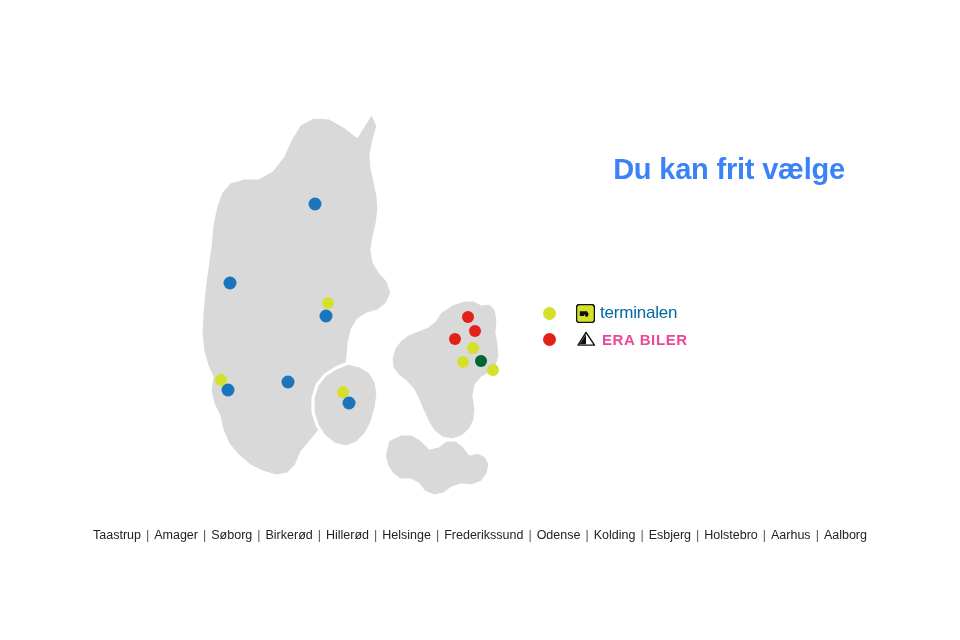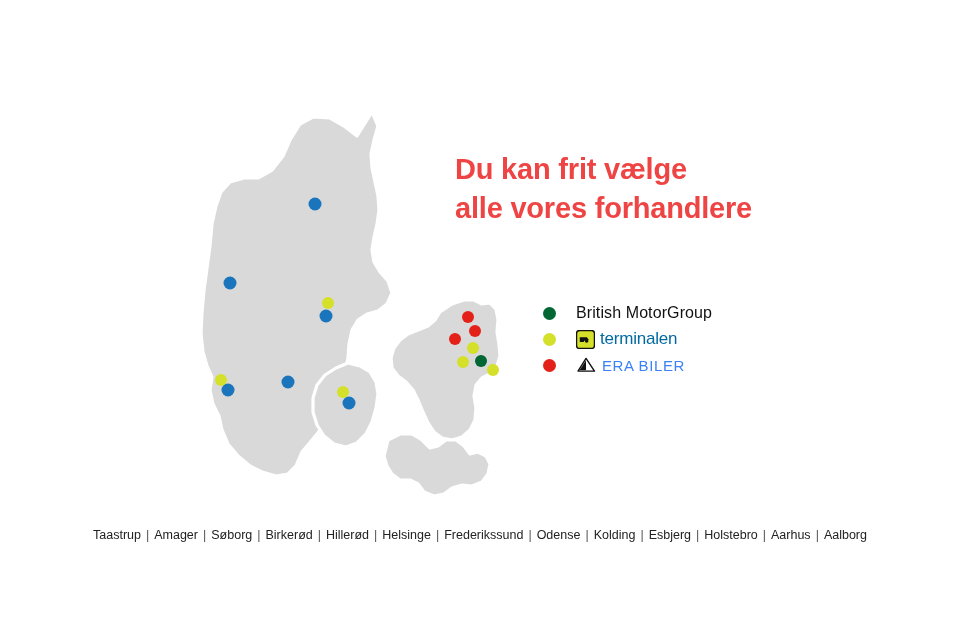--- a/index.html
+++ b/index.html
@@ -34,26 +34,26 @@
   }
 
   .dot { stroke: none; }
 
   
   #headline {
     position: absolute;
     left: 455px;
     top: 150px;
     width: 390px;
-    text-align: left;
+    text-align: right;
     font-size: 29px;
     font-weight: 700;
     line-height: 1.33;
     letter-spacing: -0.2px;
-    color: #ef4444;
+    color: #3b82f6;
   }
   #headline div { white-space: nowrap; }
 
   
   #legend {
     position: absolute;
     left: 543px;
     top: 300px;
     width: 300px;
   }
@@ -92,23 +92,23 @@
     letter-spacing: -0.2px;
   }
   .logo-era-mark {
     width: 21px;
     height: 16px;
     margin-right: 5px;
     flex: 0 0 21px;
   }
   .logo-era-text {
     font-size: 15px;
-    font-weight: 400;
+    font-weight: 700;
     letter-spacing: 0.6px;
-    color: #3b82f6;
+    color: #ec4899;
   }
 
   
   #city-strip {
     position: absolute;
     left: 0;
     top: 528px;
     width: 960px;
     text-align: center;
     font-size: 12.5px;
@@ -171,29 +171,24 @@
         <circle cx="473" cy="348" r="6" fill="#d4e02a" class="dot"></circle>
         <circle cx="463" cy="362" r="6" fill="#d4e02a" class="dot"></circle>
         <circle cx="481" cy="361" r="6" fill="#006633" class="dot"></circle>
         <circle cx="493" cy="370" r="6" fill="#d4e02a" class="dot"></circle>
       </g>
   </svg>
 </div>
 
 <div id="headline">
   <div>Du kan frit vælge</div>
-  <div>alle vores forhandlere</div>
 </div>
 
 <div id="legend">
 
-  <div class="legend-row">
-    <span class="legend-swatch" style="background:#006633"></span>
-    <span class="legend-label">British MotorGroup</span>
-  </div>
 
 
   <div class="legend-row">
     <span class="legend-swatch" style="background:#d4e02a"></span>
     <span class="legend-logo-wrap">
       <span class="logo-terminalen-mark">
         <svg viewBox="0 0 20 20" width="19" height="19" xmlns="http://www.w3.org/2000/svg">
           <rect x="0.5" y="0.5" width="19" height="19" rx="3.5" ry="3.5" fill="#d4e02a" stroke="#111111" stroke-width="1.6"></rect>
           <path d="M4 12.5 L4 7.5 L11.5 7.5 L13.5 10.5 L9.5 10.5 L8 12.5 Z" fill="#111111"></path>
           <circle cx="11.2" cy="11.6" r="1.9" fill="#111111"></circle>

